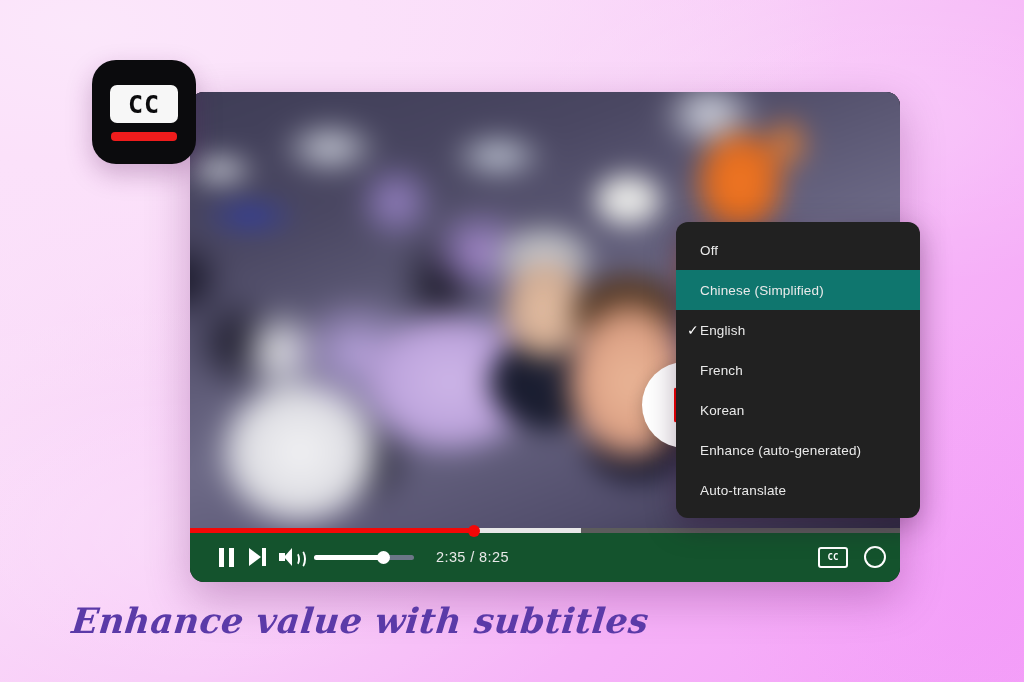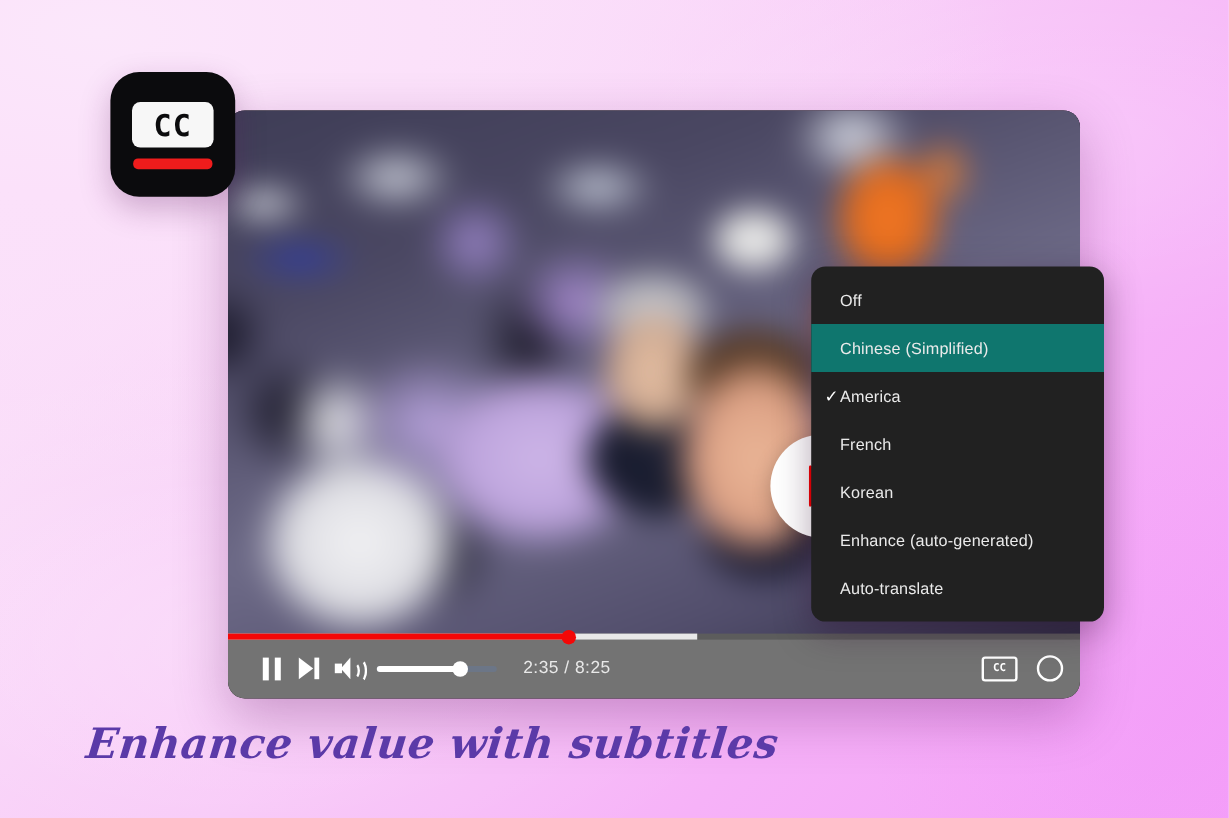--- a/index.html
+++ b/index.html
@@ -169,21 +169,21 @@
     border-radius: 3px;
   }
 
   
   #control-bar {
     position: absolute;
     left: 0;
     top: 440px;
     width: 710px;
     height: 50px;
-    background: #737373;
+    background: #14532d;
   }
   #progress-track {
     position: absolute;
     left: 0;
     top: -4px;
     width: 710px;
     height: 5px;
     background: #5c5c5c;
   }
   #progress-buffered {
@@ -444,21 +444,21 @@
 
   <div id="subtitle-menu">
     <div class="menu-item">
       <span>Off</span>
     </div>
     <div class="menu-item selected-row">
       <span>Chinese (Simplified)</span>
     </div>
     <div class="menu-item">
       <span class="check">✓</span>
-      <span>America</span>
+      <span>English</span>
     </div>
     <div class="menu-item">
       <span>French</span>
     </div>
     <div class="menu-item">
       <span>Korean</span>
     </div>
     <div class="menu-item">
       <span>Enhance (auto-generated)</span>
     </div>

